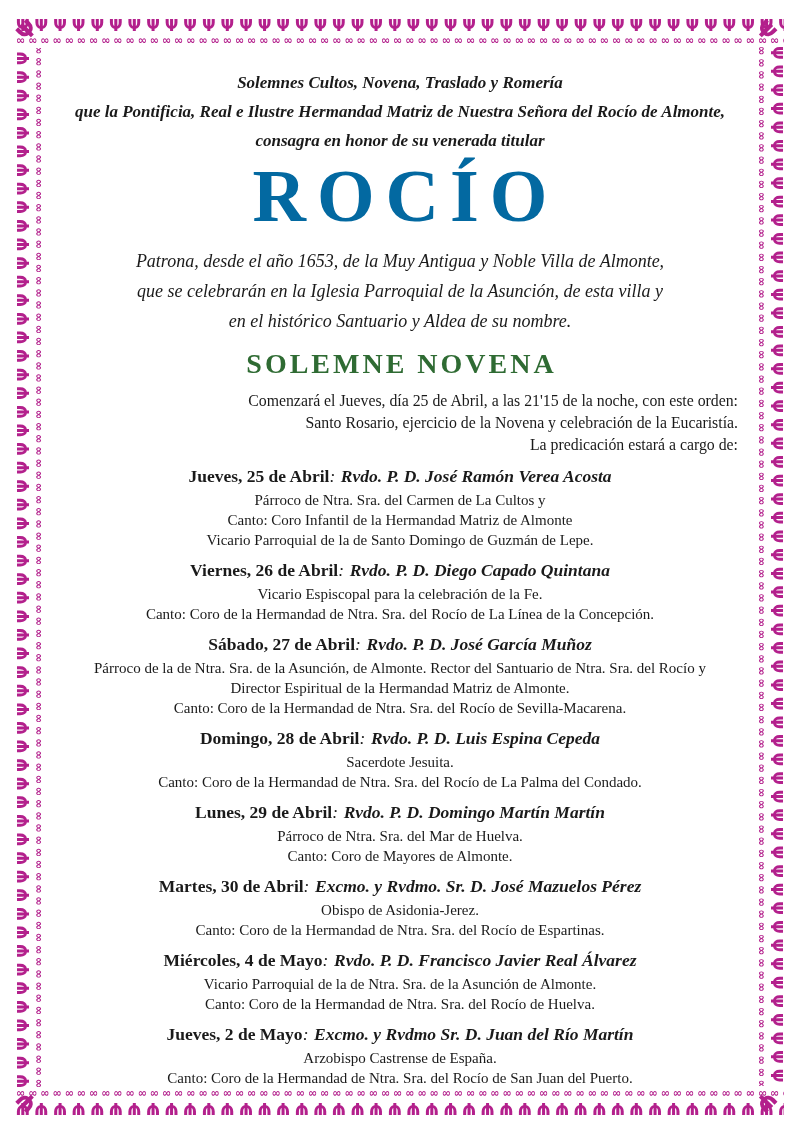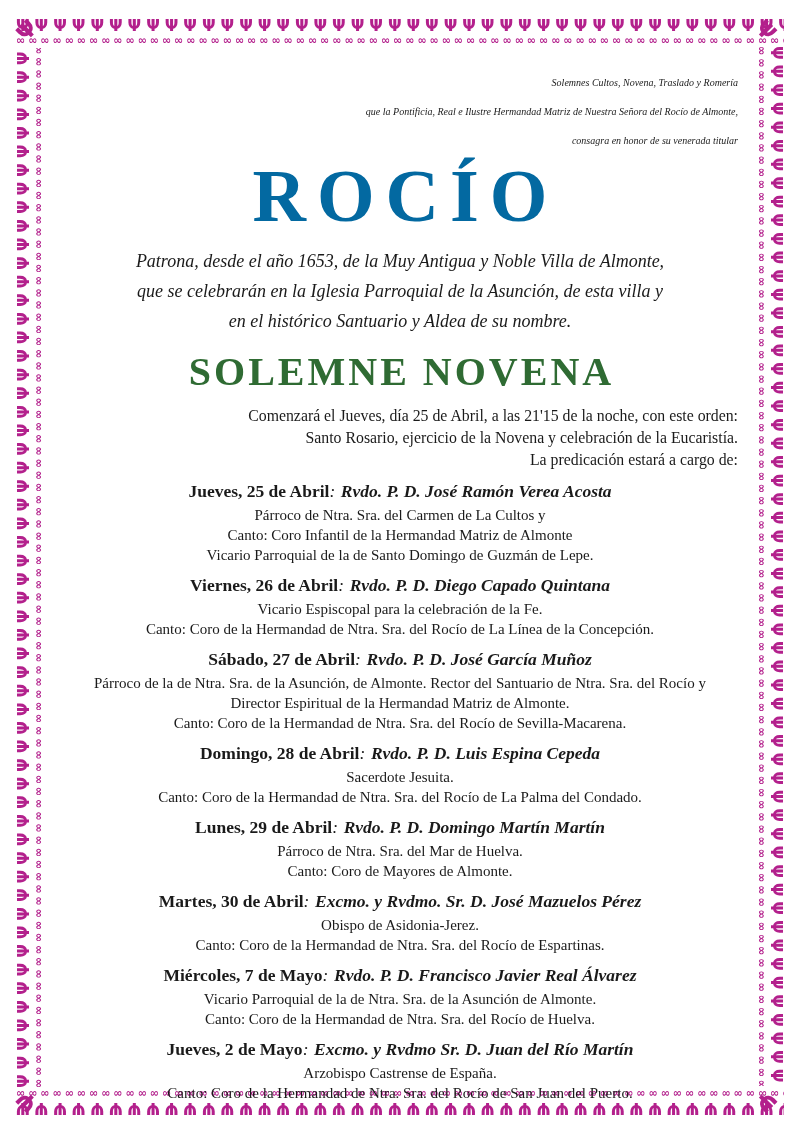--- a/index.html
+++ b/index.html
@@ -32,38 +32,38 @@
   .c-tr { left:756px; top:20px;    transform:rotate(45deg); }
   .c-bl { left:18px;  top:1090px;  transform:rotate(-135deg); }
   .c-br { left:756px; top:1090px;  transform:rotate(135deg); }
 
   
   .content {
     position:absolute; left:62px; right:62px; top:68px;
     text-align:center;
   }
   .header-line {
-    font-weight:normal; font-style:italic;
-    font-size:10px; line-height:29px;text-align:right;
+    font-weight:bold; font-style:italic;
+    font-size:17px; line-height:29px;
   }
   .title-pre {
     font-weight:bold; font-size:24px; letter-spacing:1.5px; padding-left:1.5px;
     margin-top:20px; color:#161616;
   }
   .title-main {
     font-weight:bold; font-size:74px; line-height:1.0;
     letter-spacing:11px; padding-left:11px;
     color:#2f6b33; margin-top:4px;
   }
   .patrona-line {
     font-style:italic; font-size:18px; line-height:30px;
   }
   .patrona-block { margin-top:13px; }
   .solemne {
-    font-weight:bold; font-size:40px; letter-spacing:3px; padding-left:3px;
+    font-weight:bold; font-size:28px; letter-spacing:3px; padding-left:3px;
     color:#2f6b33; margin-top:12px;
   }
   .intro-block { margin-top:10px; }
   .intro-line { font-size:15.8px; line-height:22px;text-align:right; }
 
   .entry { margin-top:10px; }
   .entry-head { font-size:17.5px; line-height:21px; }
   .entry-day { font-weight:bold;text-align:right; }
   .entry-sep { font-style:italic; }
   .entry-preacher { font-weight:bold; font-style:italic; margin-left:0.32em; }
@@ -165,21 +165,21 @@
 
   <div class="entry">
     <div class="entry-head"><span class="entry-day">Martes, 30 de Abril</span><span class="entry-sep">:</span><span class="entry-preacher">Excmo. y Rvdmo. Sr. D. José Mazuelos Pérez</span></div>
     <div class="entry-details">
             <div class="detail-line">Obispo de Asidonia-Jerez.</div>
             <div class="detail-line">Canto: Coro de la Hermandad de Ntra. Sra. del Rocío de Espartinas.</div>
           </div>
   </div>
 
   <div class="entry">
-    <div class="entry-head"><span class="entry-day">Miércoles, 7 de Mayo</span><span class="entry-sep">:</span><span class="entry-preacher">Rvdo. P. D. Francisco Javier Real Álvarez</span></div>
+    <div class="entry-head"><span class="entry-day">Miércoles, 4 de Mayo</span><span class="entry-sep">:</span><span class="entry-preacher">Rvdo. P. D. Francisco Javier Real Álvarez</span></div>
     <div class="entry-details">
             <div class="detail-line">Vicario Parroquial de la de Ntra. Sra. de la Asunción de Almonte.</div>
             <div class="detail-line">Canto: Coro de la Hermandad de Ntra. Sra. del Rocío de Huelva.</div>
           </div>
   </div>
 
   <div class="entry">
     <div class="entry-head"><span class="entry-day">Jueves, 2 de Mayo</span><span class="entry-sep">:</span><span class="entry-preacher">Excmo. y Rvdmo Sr. D. Juan del Río Martín</span></div>
     <div class="entry-details">
             <div class="detail-line">Arzobispo Castrense de España.</div>

